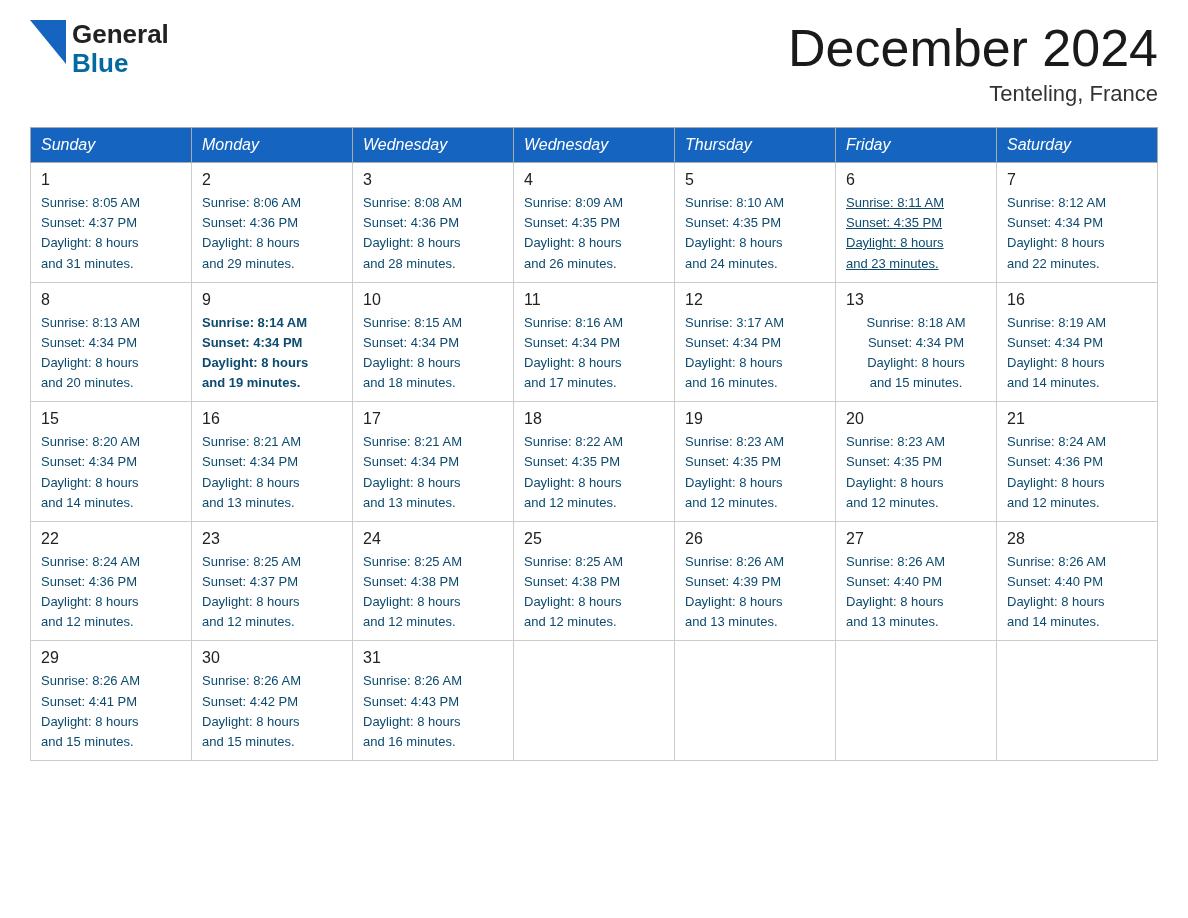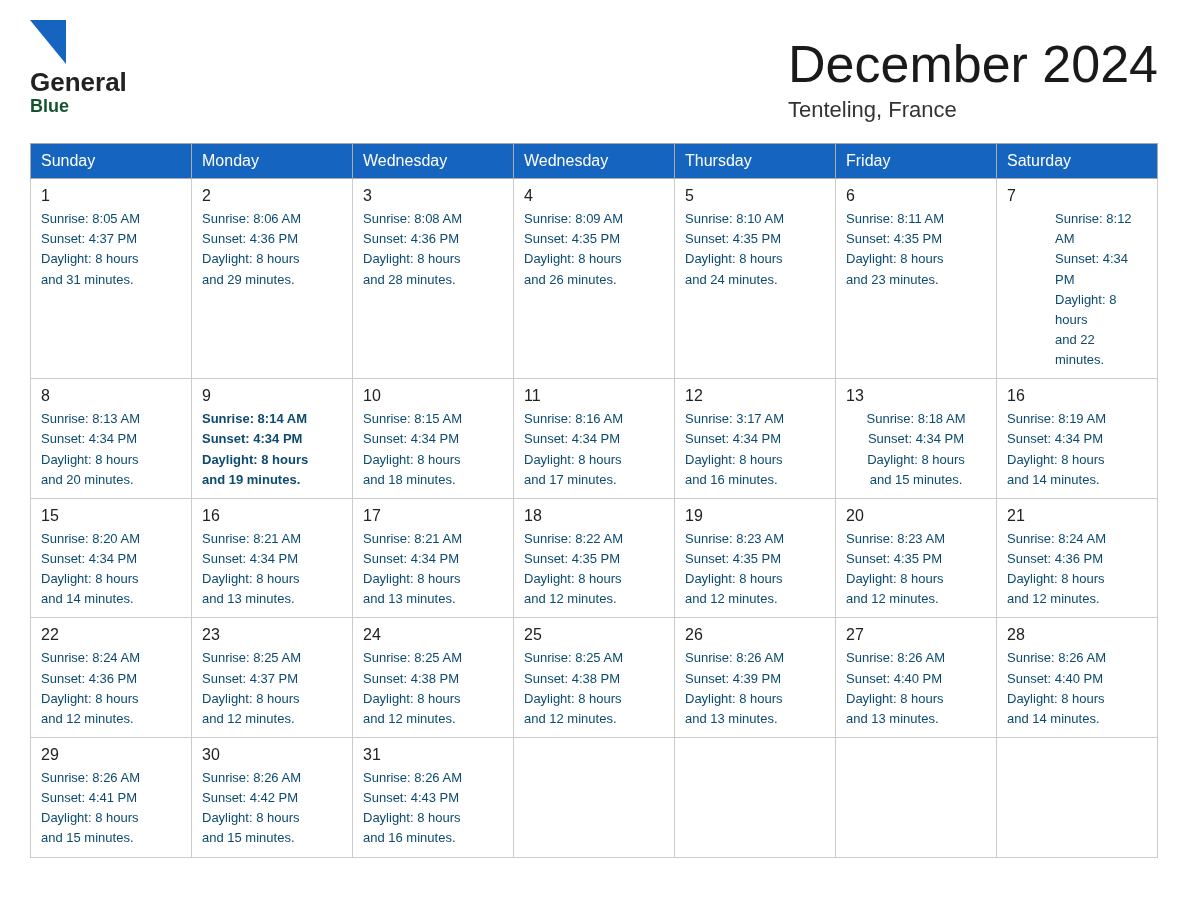--- a/index.html
+++ b/index.html
@@ -10,21 +10,21 @@
       min-height: 918px;
       padding: 20px 30px;
     }
     .header-row {
       display: flex;
       justify-content: space-between;
       align-items: flex-start;
       margin-bottom: 20px;
     }
     .title-area {
-      margin-top: 16px;
+      text-align: right;
     }
     .month-title {
       font-size: 52px;
       font-weight: normal;
       color: #1a1a1a;
       line-height: 1.1;
     }
     .location-title {
       font-size: 22px;
       color: #333;
@@ -36,20 +36,21 @@
       border: 1px solid #aaa;
     }
     .calendar-table th {
       background-color: #1565c0;
       color: #ffffff;
       text-align: left;
       padding: 8px 10px;
       font-size: 16px;
       font-weight: normal;
       border: 1px solid #aaa;
+      font-style: italic;
     }
     .calendar-table td {
       vertical-align: top;
       padding: 8px 10px;
       border: 1px solid #ccc;
       font-size: 13.5px;
       color: #222;
       width: calc(100% / 7);
       min-height: 100px;
     }
@@ -62,39 +63,39 @@
     .day-info {
       font-size: 13px;
       line-height: 1.55;
       color: #0c4a6e;
     }
     .empty-cell {
       background: #fff;
     }
     .logo-wrapper {
       display: flex;
-      flex-direction: column;
+      flex-direction: row;
       align-items: flex-start;
     }
     .logo-text-block {
       display: flex;
       flex-direction: column;
       line-height: 1.1;
     }
     .logo-line1 {
       font-size: 26px;
       font-weight: bold;
       color: #222;
       display: flex;
       align-items: center;
     }
     .logo-line2 {
-      font-size: 18px;
+      font-size: 26px;
       font-weight: bold;
-      color: #14532d;
+      color: #0369a1;
     }
   </style>
 </head>
 <body>
 
 <div class="header-row">
   <div class="logo-wrapper">
     <div style="margin-right:6px;">
       <svg width="36" height="44" viewBox="0 0 36 44">
         <polygon points="0,0 36,0 36,44" fill="#1565c0"></polygon>
@@ -155,28 +156,28 @@
         </td>
         <td>
           <span class="day-num">5</span>
           <div class="day-info" style="white-space: pre-line;">Sunrise: 8:10 AM
 Sunset: 4:35 PM
 Daylight: 8 hours
 and 24 minutes.</div>
         </td>
         <td>
           <span class="day-num">6</span>
-          <div class="day-info" style="white-space: pre-line;">Sunrise: 8:11 AM
+          <div class="day-info" style="white-space: pre-line; text-decoration: underline;">Sunrise: 8:11 AM
 Sunset: 4:35 PM
 Daylight: 8 hours
 and 23 minutes.</div>
         </td>
         <td>
           <span class="day-num">7</span>
-          <div class="day-info" style="white-space: pre-line; margin-left: 48px;">Sunrise: 8:12 AM
+          <div class="day-info" style="white-space: pre-line;">Sunrise: 8:12 AM
 Sunset: 4:34 PM
 Daylight: 8 hours
 and 22 minutes.</div>
         </td>
       </tr>
       <tr>
         <td>
           <span class="day-num">8</span>
           <div class="day-info" style="white-space: pre-line;">Sunrise: 8:13 AM
 Sunset: 4:34 PM

